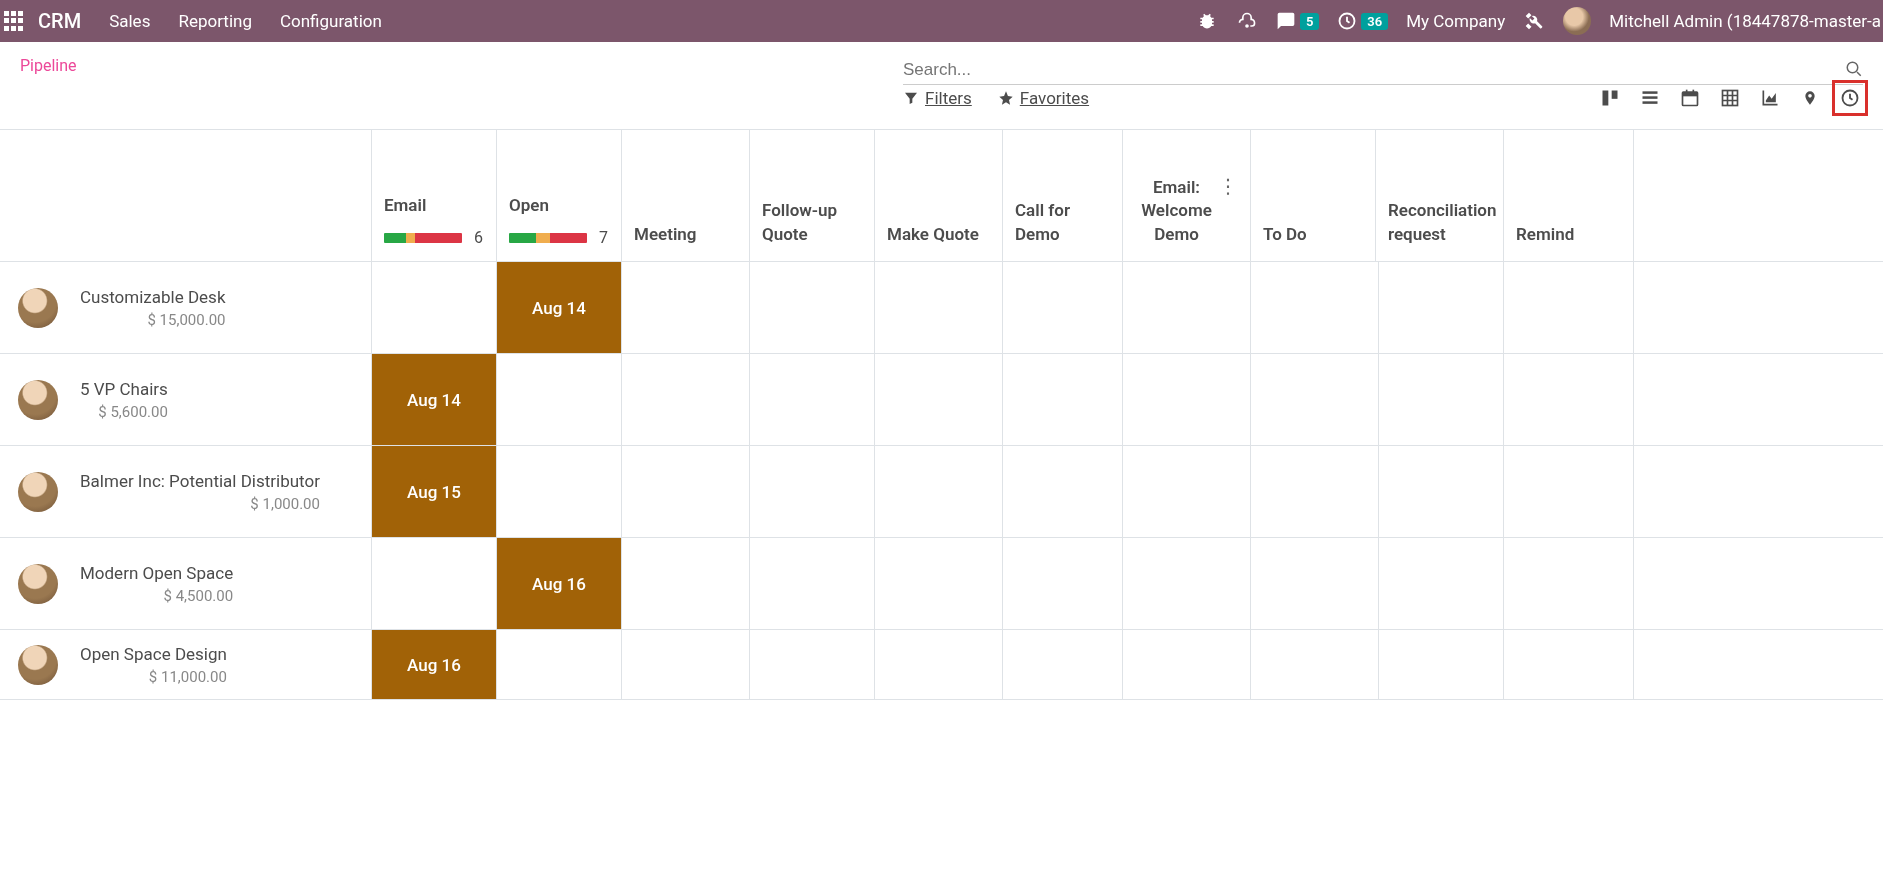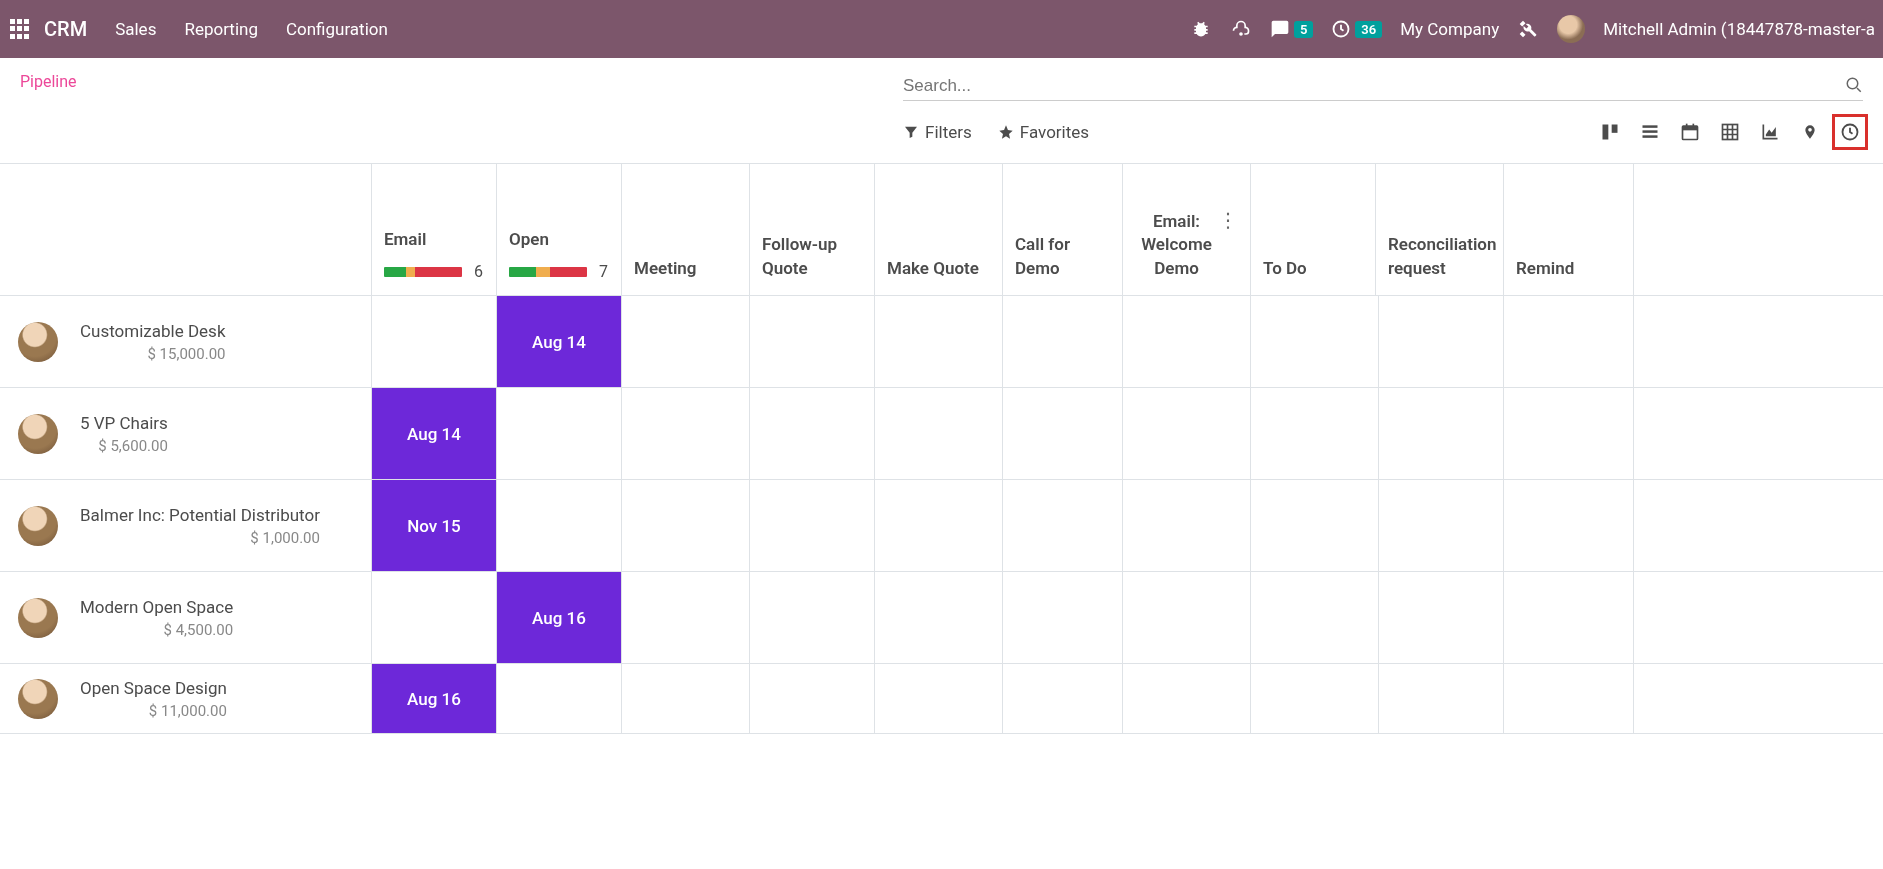--- a/index.html
+++ b/index.html
@@ -1,19 +1,19 @@
 <!DOCTYPE html>
 <html><head>
 <meta charset="utf-8">
 <style>
   * { box-sizing: border-box; margin: 0; padding: 0; }
   body { font-family: -apple-system, BlinkMacSystemFont, "Segoe UI", Roboto, Helvetica, Arial, sans-serif; color: #4c4c4c; overflow-x: hidden; width: 1883px; }
   
   
-  .topbar { background: #7c566b; height: 58px; display: flex; align-items: center; color: #fff; padding: 0 8px; }
+  .topbar { background: #7c566b; height: 42px; display: flex; align-items: center; color: #fff; padding: 0 2px; }
   .apps-icon { width: 24px; height: 24px; display: flex; flex-wrap: wrap; gap: 2px; padding: 2px; margin-right: 12px; cursor: pointer; }
   .apps-icon span { width: 5px; height: 5px; background: #fff; }
   .brand { font-size: 20px; font-weight: 500; margin-right: 28px; }
   .nav-links { display: flex; gap: 28px; }
   .nav-link { color: #fff; font-size: 17px; cursor: pointer; }
   .topbar-spacer { flex: 1; }
   .right-icons { display: flex; align-items: center; gap: 18px; }
   .tb-icon { width: 22px; height: 22px; display: flex; align-items: center; justify-content: center; cursor: pointer; color:#fff; }
   .badge-group { display: flex; align-items: center; gap: 4px; cursor:pointer; }
   .badge { background: #00a09d; color: #fff; font-size: 13px; font-weight: 600; padding: 1px 6px; border-radius: 3px; }
@@ -21,21 +21,21 @@
   .avatar-sm { width: 28px; height: 28px; border-radius: 50%; background: radial-gradient(circle at 40% 35%, #e8c8a8 0 35%, #8b6d54 60%); }
   .user-name { font-size: 17px; cursor: pointer; white-space:nowrap; }
   
   
   .controlbar { display: flex; align-items: flex-start; padding: 14px 20px 0 20px; }
   .page-title { font-size: 16px; color: #ec4899; }
   .control-right { flex: 1; display: flex; flex-direction: column; align-items: flex-end; margin-left: 40px; }
   .search-wrap { width: 960px; border-bottom: 1px solid #ccc; padding: 4px 0; display:flex; align-items:flex-start; }
   .search-input { border: none; outline: none; width: 100%; font-size: 17px; color: #777; background: transparent; }
   .search-icon { color:#666; margin-left:8px; }
-  .filter-row { display: flex; align-items: center; margin-top: 18px; width: 960px; }
+  .filter-row { display: flex; align-items: center; width: 960px; text-decoration: underline; }
   .filter-btn { display: flex; align-items: center; gap: 6px; font-size: 17px; color: #4c4c4c; cursor: pointer; margin-right: 26px; }
   .view-switch { display: flex; gap: 14px; margin-left: auto; align-items:center; }
   .view-btn { width: 26px; height: 26px; display: flex; align-items: center; justify-content: center; cursor: pointer; color: #4c4c4c; }
   .view-btn.active { outline: 3px solid #d9302c; outline-offset: 2px; }
   
   
   .grid-wrap { margin-top: 18px; border-top: 1px solid #dee2e6; }
   .grid-header { display: flex; border-bottom: 1px solid #dee2e6; min-height: 132px; }
   .col-fixed { width: 372px; flex-shrink: 0; border-right: 1px solid #dee2e6; }
   .col { width: 125px; flex-shrink: 0; border-right: 1px solid #dee2e6; padding: 18px 12px 14px 12px; display: flex; flex-direction: column; justify-content: flex-end; }
@@ -49,21 +49,21 @@
   .col-head-flex { display:flex; justify-content:space-between; align-items:flex-start; }
   .kebab { font-size:20px; cursor:pointer; color:#666; line-height:1; }
   
   .grid-row { display: flex; border-bottom: 1px solid #dee2e6; height: 92px; }
   .row-label { width: 372px; flex-shrink: 0; border-right: 1px solid #dee2e6; display: flex; align-items: center; padding: 0 18px; gap: 22px; }
   .avatar-md { width: 40px; height: 40px; border-radius: 50%; background: radial-gradient(circle at 42% 32%, #f0d5b8 0 32%, #9a7850 36% 60%, #6a4d33 100%); flex-shrink:0; }
   .row-texts { display:flex; flex-direction:column; gap:4px; }
   .row-name { font-size: 17px; color: #4c4c4c; }
   .row-amount { font-size: 15px; color: #888; text-align: right; }
   .cell { width: 125px; flex-shrink: 0; border-right: 1px solid #dee2e6; display:flex; align-items:center; justify-content:center; }
-  .cell.red { background: #6d28d9; color: #fff; font-size: 17px; font-weight:500; }
+  .cell.red { background: #a16207; color: #fff; font-size: 17px; font-weight:500; }
   
   svg { display:block; }
 </style>
 </head>
 <body>
 
 <div class="topbar">
   <div class="apps-icon">
     <span></span>
       <span></span>
@@ -294,21 +294,21 @@
       </div>
       <div class="grid-row">
         <div class="row-label">
           <div class="avatar-md"></div>
           <div class="row-texts">
             <div class="row-name">Balmer Inc: Potential Distributor</div>
             <div class="row-amount">$ 1,000.00</div>
           </div>
         </div>
         <div class="cell red" style="width: 125px;">
-          <span>Nov 15</span>
+          <span>Aug 15</span>
         </div>
         <div class="cell" style="width: 125px;"></div>
         <div class="cell" style="width: 128px;"></div>
         <div class="cell" style="width: 125px;"></div>
         <div class="cell" style="width: 128px;"></div>
         <div class="cell" style="width: 120px;"></div>
         <div class="cell" style="width: 128px;"></div>
         <div class="cell" style="width: 128px;"></div>
         <div class="cell" style="width: 125px;"></div>
         <div class="cell" style="width: 130px;"></div>

